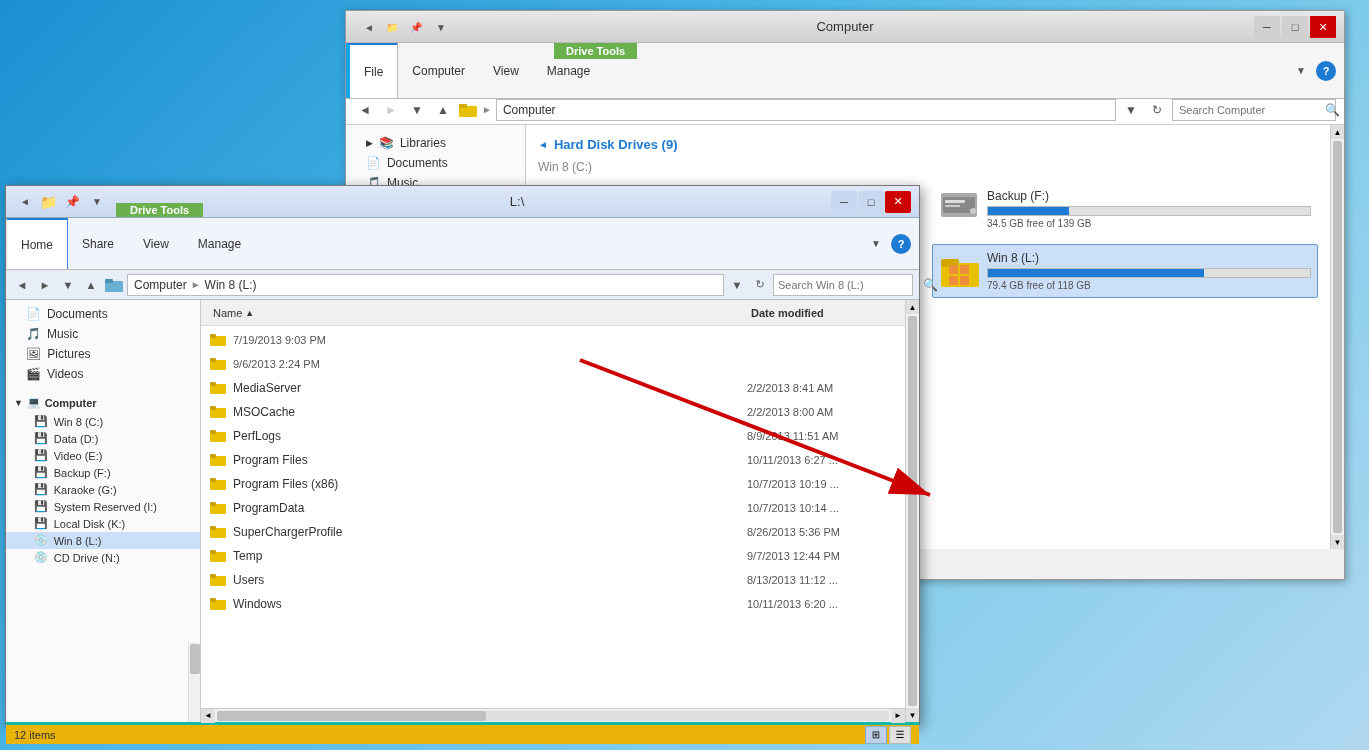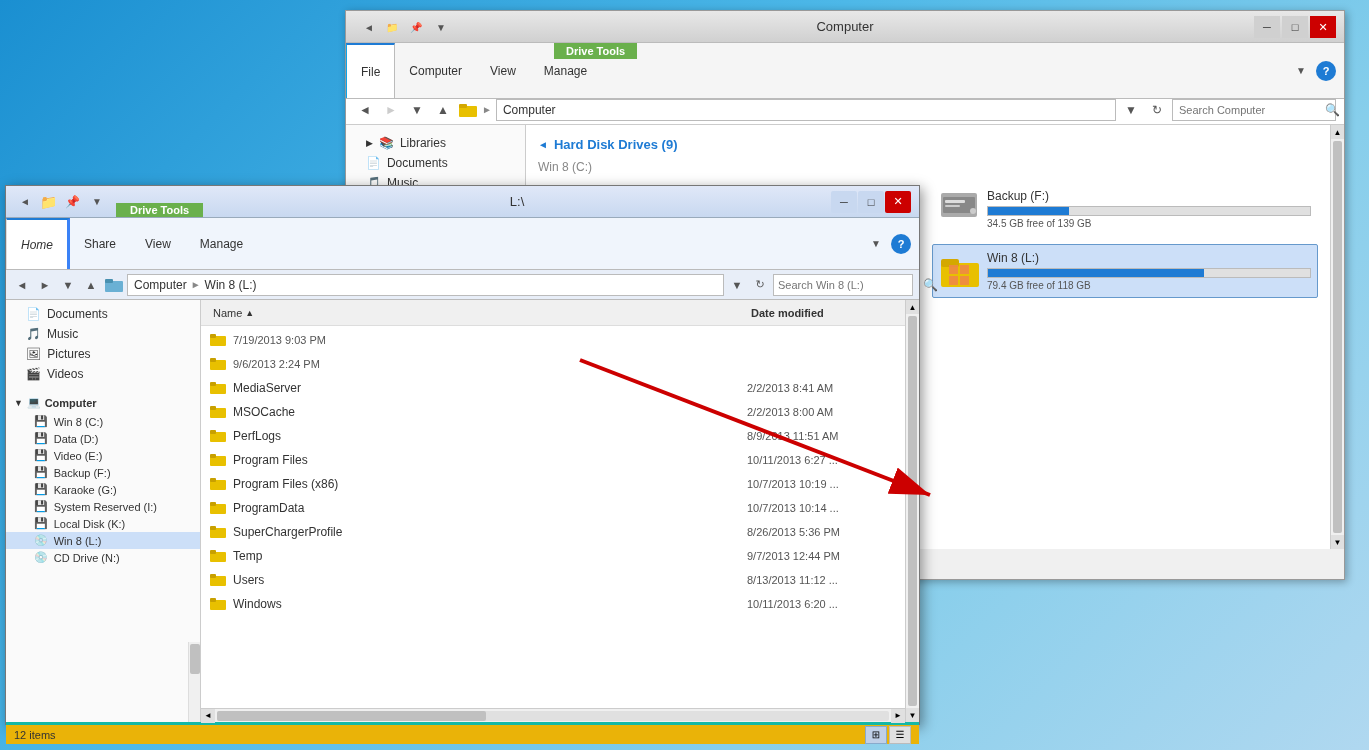--- a/index.html
+++ b/index.html
@@ -112,21 +112,21 @@
       cursor: pointer;
       font-size: 12px;
       color: #333;
       height: 100%;
       display: flex;
       align-items: center;
     }
     .bg-ribbon-tab.active {
       background: white;
       border-top: 2px solid #1e7bd4;
-      border-left: 1px solid #0ea5e9;
+      border-left: 4px solid #0ea5e9;
       border-right: 1px solid #bbb;
     }
 
     .bg-addressbar {
       height: 30px;
       background: white;
       border-bottom: 1px solid #ccc;
       display: flex;
       align-items: center;
       padding: 0 8px;
@@ -379,22 +379,21 @@
       font-size: 12px;
       color: #333;
       display: flex;
       align-items: center;
       border-right: 1px solid transparent;
     }
     .fg-ribbon-tab.active {
       background: white;
       border-top: 2px solid #1e7bd4;
       border-left: 1px solid #ddd;
-      border-right: 3px solid #3b82f6;
-      font-style: italic;
+      border-right: 1px solid #3b82f6;
     }
 
     .fg-ribbon-chevron {
       margin-left: auto;
       padding: 4px 8px;
       display: flex;
       align-items: center;
       gap: 4px;
     }
 

